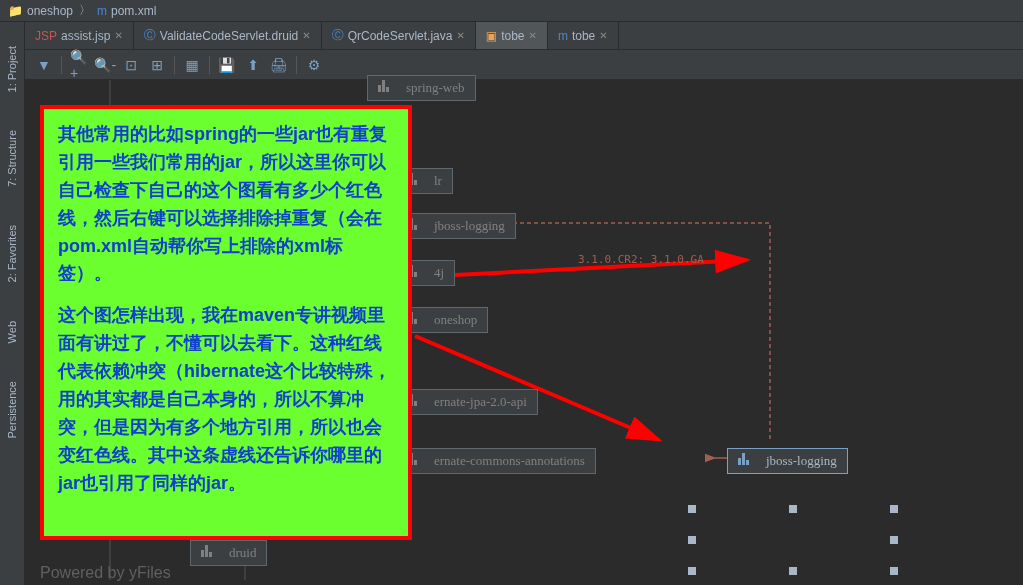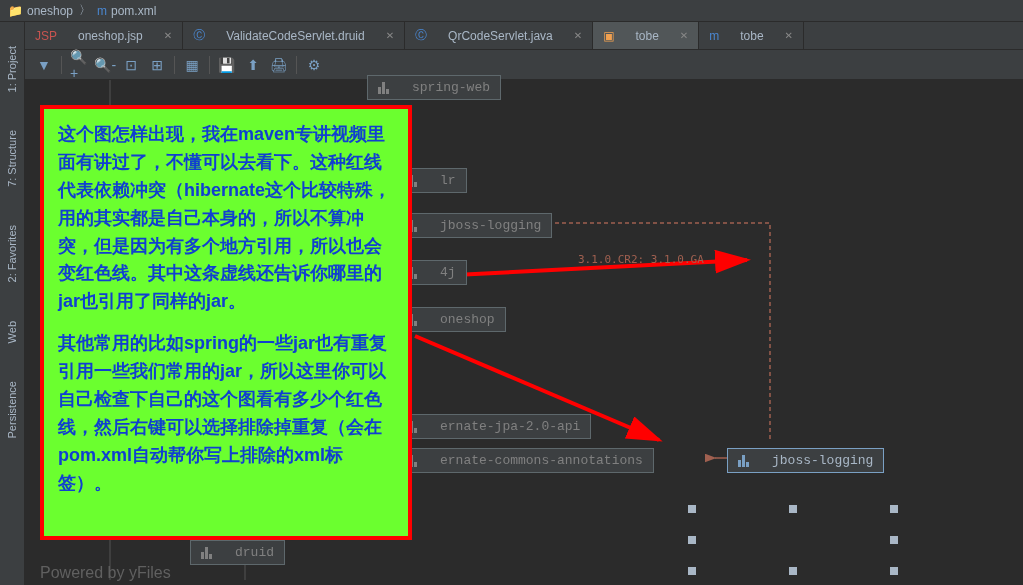--- a/index.html
+++ b/index.html
@@ -32,21 +32,21 @@
       height: 28px;
       background: #3c3f41;
       display: flex;
       align-items: stretch;
       border-bottom: 1px solid #2b2b2b;
     }
     .tab {
       display: flex;
       align-items: center;
       padding: 0 10px;
-      gap: 21px;
+      gap: 4px;
       border-right: 1px solid #2b2b2b;
       cursor: pointer;
       color: #a9b7c6;
     }
     .tab.active {
       background: #515658;
     }
     .tab .close-x {
       color: #888;
       font-size: 10px;
@@ -112,24 +112,24 @@
       right: 0;
       bottom: 0;
       background: #2b2b2b;
     }
     .dep-box {
       position: absolute;
       border: 1px solid #5e686c;
       background: #3c3f41;
       padding: 4px 10px;
       display: flex;
-      align-items: center;
-      gap: 20px;
+      align-items: flex-start;
+      gap: 14px;
       color: #808080;
-      font-family: Liberation Mono, monospace;
+      font-family: Liberation Serif, serif;
       font-size: 13px;
     }
     .dep-box.highlighted {
       border: 1px solid #7aa0c4;
       color: #a9b7c6;
     }
     .dep-icon {
       display: inline-flex;
       width: 14px;
       height: 12px;
@@ -218,21 +218,21 @@
       <span>Web</span>
     </div>
   <div class="sidebar-label">
       <span>Persistence</span>
     </div>
 </div>
 
 <div class="tabs-bar" style="margin-left:25px">
   <div class="tab">
     <span class="icon-jsp">JSP</span>
-    <span>oneshop.jsp</span>
+    <span>assist.jsp</span>
     <span class="close-x">✕</span>
   </div>
   <div class="tab">
     <span class="icon-java">Ⓒ</span>
     <span>ValidateCodeServlet.druid</span>
     <span class="close-x">✕</span>
   </div>
   <div class="tab">
     <span class="icon-java">Ⓒ</span>
     <span>QrCodeServlet.java</span>
@@ -322,21 +322,21 @@
     <span>4j</span>
   </div>
   <div class="dep-box" style="left:370px; top:227px">
     <span class="dep-icon">
         <span></span>
         <span></span>
         <span></span>
       </span>
     <span>oneshop</span>
   </div>
-  <div class="dep-box" style="left:370px; top:334px">
+  <div class="dep-box" style="left:370px; top:309px">
     <span class="dep-icon">
         <span></span>
         <span></span>
         <span></span>
       </span>
     <span>ernate-jpa-2.0-api</span>
   </div>
   <div class="dep-box" style="left:370px; top:368px">
     <span class="dep-icon">
         <span></span>
@@ -370,17 +370,17 @@
     <div class="handle" style="right:0;top:0"></div>
     <div class="handle" style="left:0;top:50%;margin-top:-4px"></div>
     <div class="handle" style="right:0;top:50%;margin-top:-4px"></div>
     <div class="handle" style="left:0;bottom:0"></div>
     <div class="handle" style="left:50%;bottom:0;margin-left:-4px"></div>
     <div class="handle" style="right:0;bottom:0"></div>
   </div>
 </div>
 
 <div class="annotation-box">
+  <p>其他常用的比如spring的一些jar也有重复引用一些我们常用的jar，所以这里你可以自己检查下自己的这个图看有多少个红色线，然后右键可以选择排除掉重复（会在pom.xml自动帮你写上排除的xml标签）。</p>
   <p>这个图怎样出现，我在maven专讲视频里面有讲过了，不懂可以去看下。这种红线代表依赖冲突（hibernate这个比较特殊，用的其实都是自己本身的，所以不算冲突，但是因为有多个地方引用，所以也会变红色线。其中这条虚线还告诉你哪里的jar也引用了同样的jar。</p>
-  <p>其他常用的比如spring的一些jar也有重复引用一些我们常用的jar，所以这里你可以自己检查下自己的这个图看有多少个红色线，然后右键可以选择排除掉重复（会在pom.xml自动帮你写上排除的xml标签）。</p>
 </div>
 
 <div class="footer-text">Powered by yFiles</div>
 
 </body></html>

